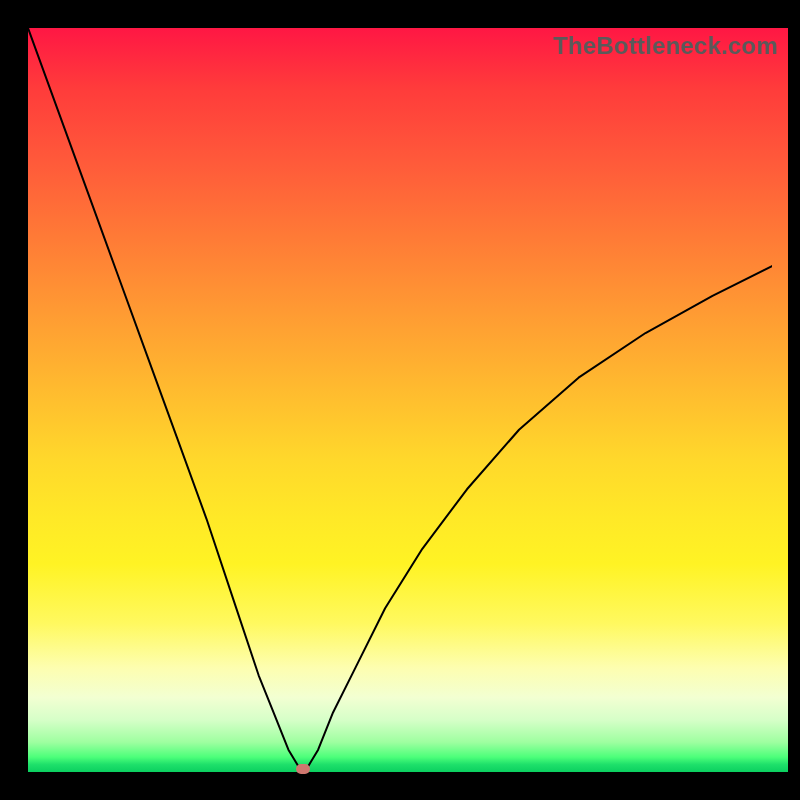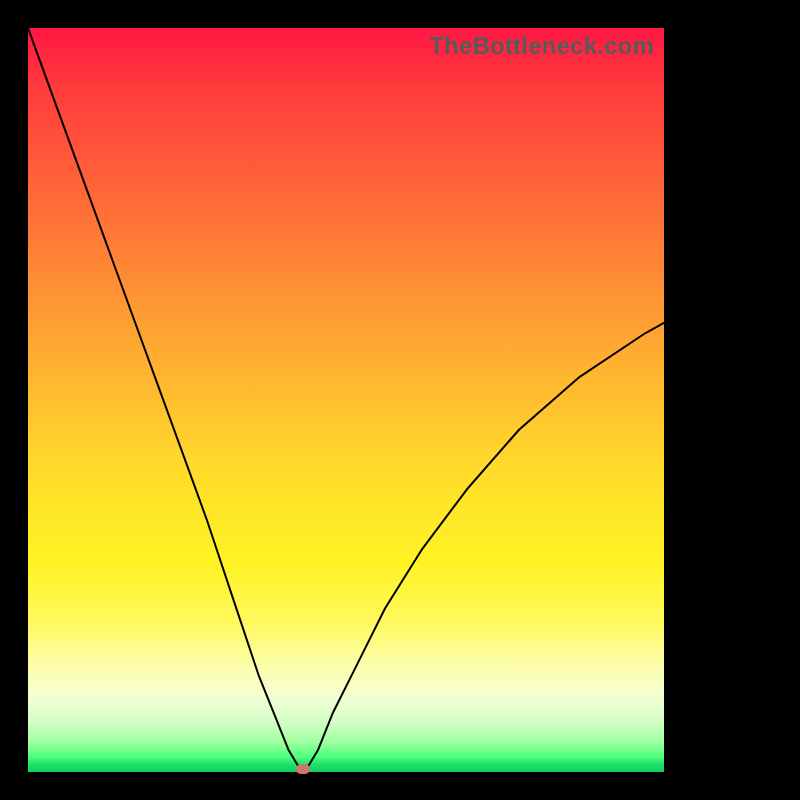--- a/index.html
+++ b/index.html
@@ -13,21 +13,21 @@
   .frame {
     position: relative;
     width: 800px;
     height: 800px;
     background: #000;
   }
   .plot-area {
     position: absolute;
     left: 28px;
     top: 28px;
-    width: 636px;
+    width: 760px;
     height: 744px;
     background: linear-gradient(
       to bottom,
       #ff1744 0%,
       #ff3b3b 8%,
       #ff5a3a 18%,
       #ff7a36 28%,
       #ff9a33 38%,
       #ffb92f 48%,
       #ffd82b 58%,

